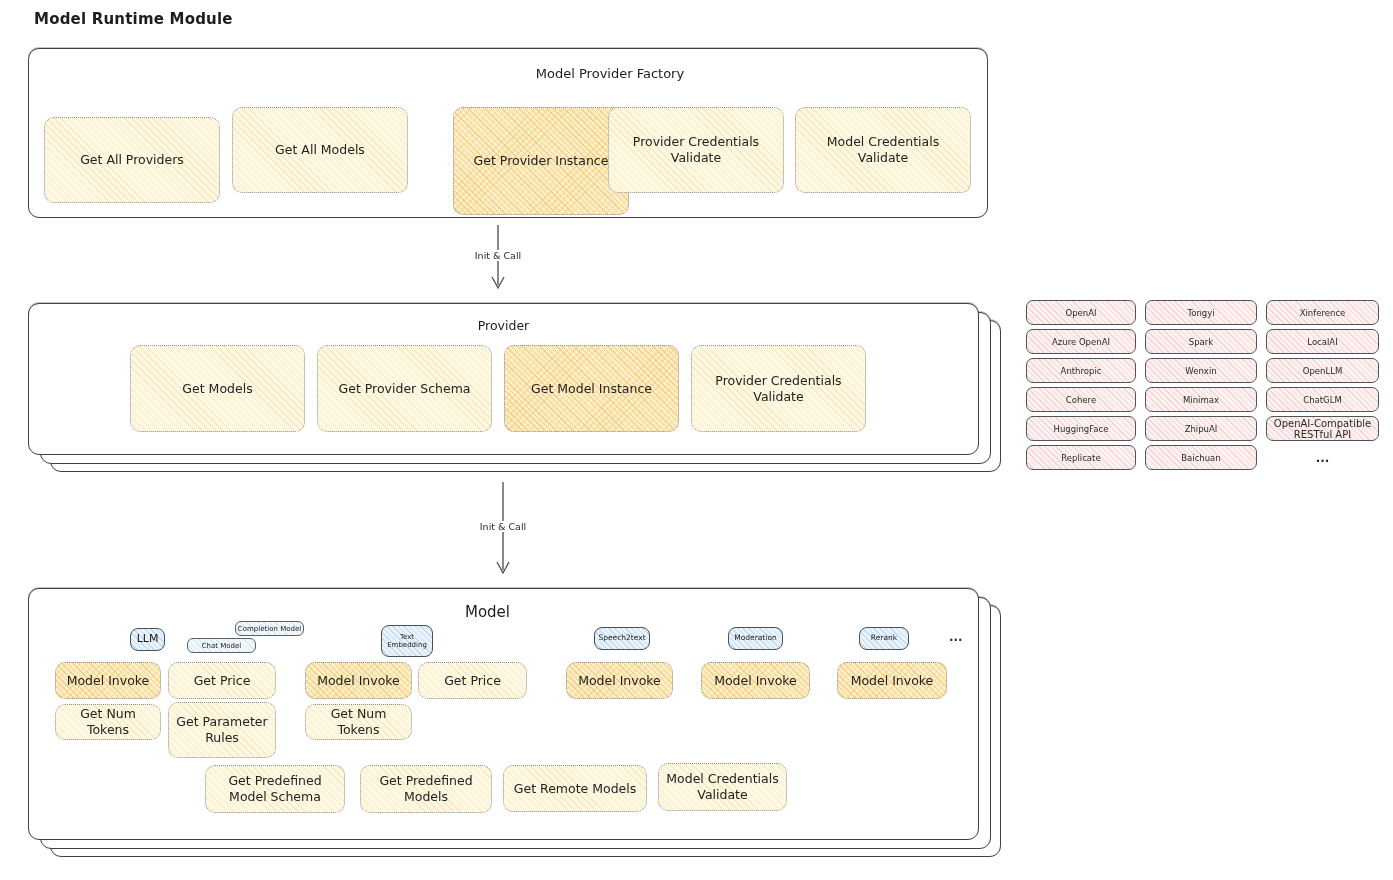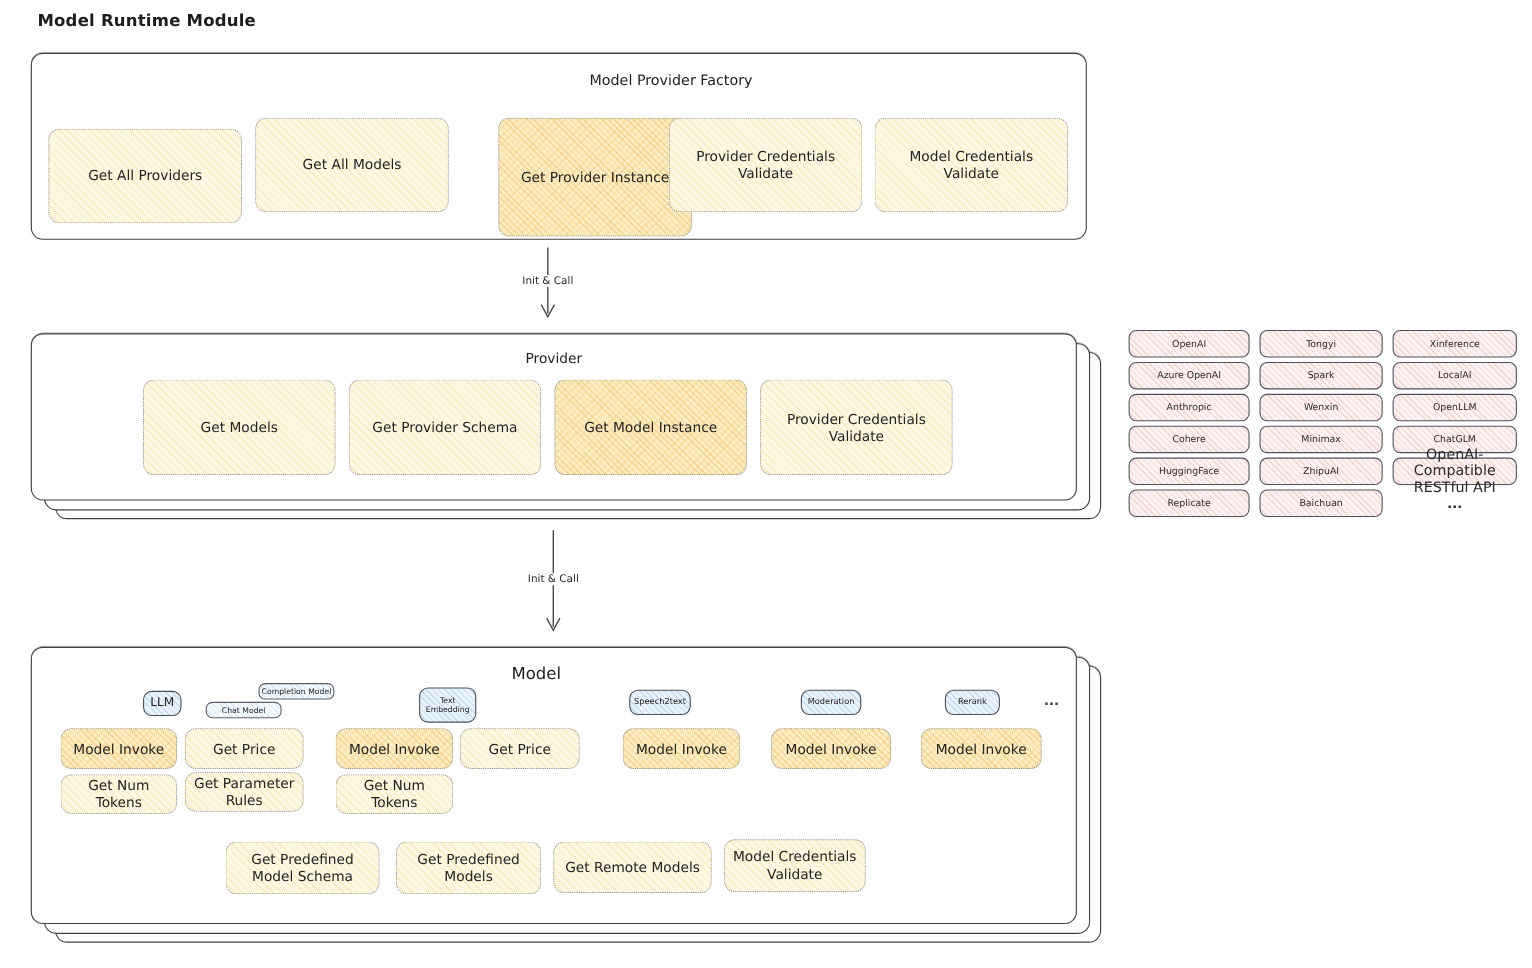--- a/index.html
+++ b/index.html
@@ -28,21 +28,21 @@
       repeating-linear-gradient(-45deg, rgba(240,188,92,.32) 0 1px, transparent 1px 5px);
   }
 
   .pgrid { position:absolute; left:1026px; top:300px; display:grid;
            grid-template-columns:110px 112px 113px; column-gap:9px; row-gap:4px; }
   .pcell { height:25px; border:1.2px solid #4e545a; border-radius:7px;
            display:flex; align-items:center; justify-content:center; text-align:center;
            font-size:8.5px; color:#2a2a2a;
            background-color:#fdf2f1;
            background-image:repeating-linear-gradient(45deg, rgba(235,173,168,.42) 0 1px, transparent 1px 4px); }
-  .pcell-small { font-size:13px;text-align:center; }
+  .pcell-small { font-size:10px;text-align:center; }
   .pcell-none { border:none; background:none; font-size:12px; font-weight:600; }
 
   .tab-blue { position:absolute; display:flex; align-items:center; justify-content:center; text-align:center;
               border:1.2px solid #485058; border-radius:8px; font-size:8px; line-height:1.15; color:#222;
               background-color:#eaf3fb;
               background-image:repeating-linear-gradient(45deg, rgba(150,195,235,.48) 0 1px, transparent 1px 4px); }
   .subtab { position:absolute; display:flex; align-items:center; justify-content:center; text-align:center;
             border:1px solid #5a6066; border-radius:6px; font-size:7px; color:#222;
             background-color:#f3f9fd;
             background-image:repeating-linear-gradient(45deg, rgba(165,205,240,.35) 0 1px, transparent 1px 4px); }
@@ -112,33 +112,33 @@
 
 <div class="bigbox" style="left:50px; top:605px; width:951px; height:252px;"></div>
 <div class="bigbox" style="left:40px; top:597px; width:951px; height:252px;"></div>
 <div class="bigbox" style="left:28px; top:588px; width:951px; height:252px;"></div>
 <div class="bigbox-title" style="left:12px; top:603px; width:951px; font-size:15px;">Model</div>
 
 <div class="tab-blue" style="left:130px; top:628px; width:35px; height:23px; font-size:11px;">LLM</div>
 <div class="subtab" style="left:187px; top:621px; width:69px; height:15px;margin-left:48px;">Completion Model</div>
 <div class="subtab" style="left:187px; top:638px; width:69px; height:15px;">Chat Model</div>
 <div class="tab-blue" style="left:381px; top:625px; width:52px; height:27px; font-size:7px; padding:15px 5px;">Text Embedding</div>
-<div class="tab-blue" style="left:572px; top:627px; width:56px; height:23px; font-size:7.5px;">Speech2text</div>
+<div class="tab-blue" style="left:594px; top:627px; width:56px; height:23px; font-size:7.5px;">Speech2text</div>
 <div class="tab-blue" style="left:728px; top:627px; width:55px; height:23px; font-size:7.5px;">Moderation</div>
 <div class="tab-blue" style="left:859px; top:627px; width:50px; height:23px; font-size:7.5px;">Rerank</div>
 <div class="ellipsis" style="left:949px; top:630px;">...</div>
 
 <div class="box-orange" style="left:55px;  top:662px; width:106px; height:37px;">Model Invoke</div>
 <div class="box-yellow" style="left:168px; top:662px; width:108px; height:37px;">Get Price</div>
 <div class="box-orange" style="left:305px; top:662px; width:107px; height:37px;">Model Invoke</div>
 <div class="box-yellow" style="left:418px; top:662px; width:109px; height:37px;">Get Price</div>
 <div class="box-orange" style="left:566px; top:662px; width:107px; height:37px;">Model Invoke</div>
 <div class="box-orange" style="left:701px; top:662px; width:109px; height:37px;">Model Invoke</div>
 <div class="box-orange" style="left:837px; top:662px; width:110px; height:37px;">Model Invoke</div>
 
 <div class="box-yellow" style="left:55px;  top:704px; width:106px; height:36px;">Get Num Tokens</div>
-<div class="box-yellow" style="left:168px; top:702px; width:108px; height:36px;">Get Parameter Rules</div>
+<div class="box-yellow" style="left:168px; top:702px; width:108px; height:56px;">Get Parameter Rules</div>
 <div class="box-yellow" style="left:305px; top:704px; width:107px; height:36px;">Get Num Tokens</div>
 
 <div class="box-yellow" style="left:205px; top:765px; width:140px; height:48px;">Get Predefined Model Schema</div>
 <div class="box-yellow" style="left:360px; top:765px; width:132px; height:48px;">Get Predefined Models</div>
 <div class="box-yellow" style="left:503px; top:765px; width:144px; height:47px;">Get Remote Models</div>
 <div class="box-yellow" style="left:658px; top:763px; width:129px; height:48px;">Model Credentials Validate</div>
 
 </body></html>

